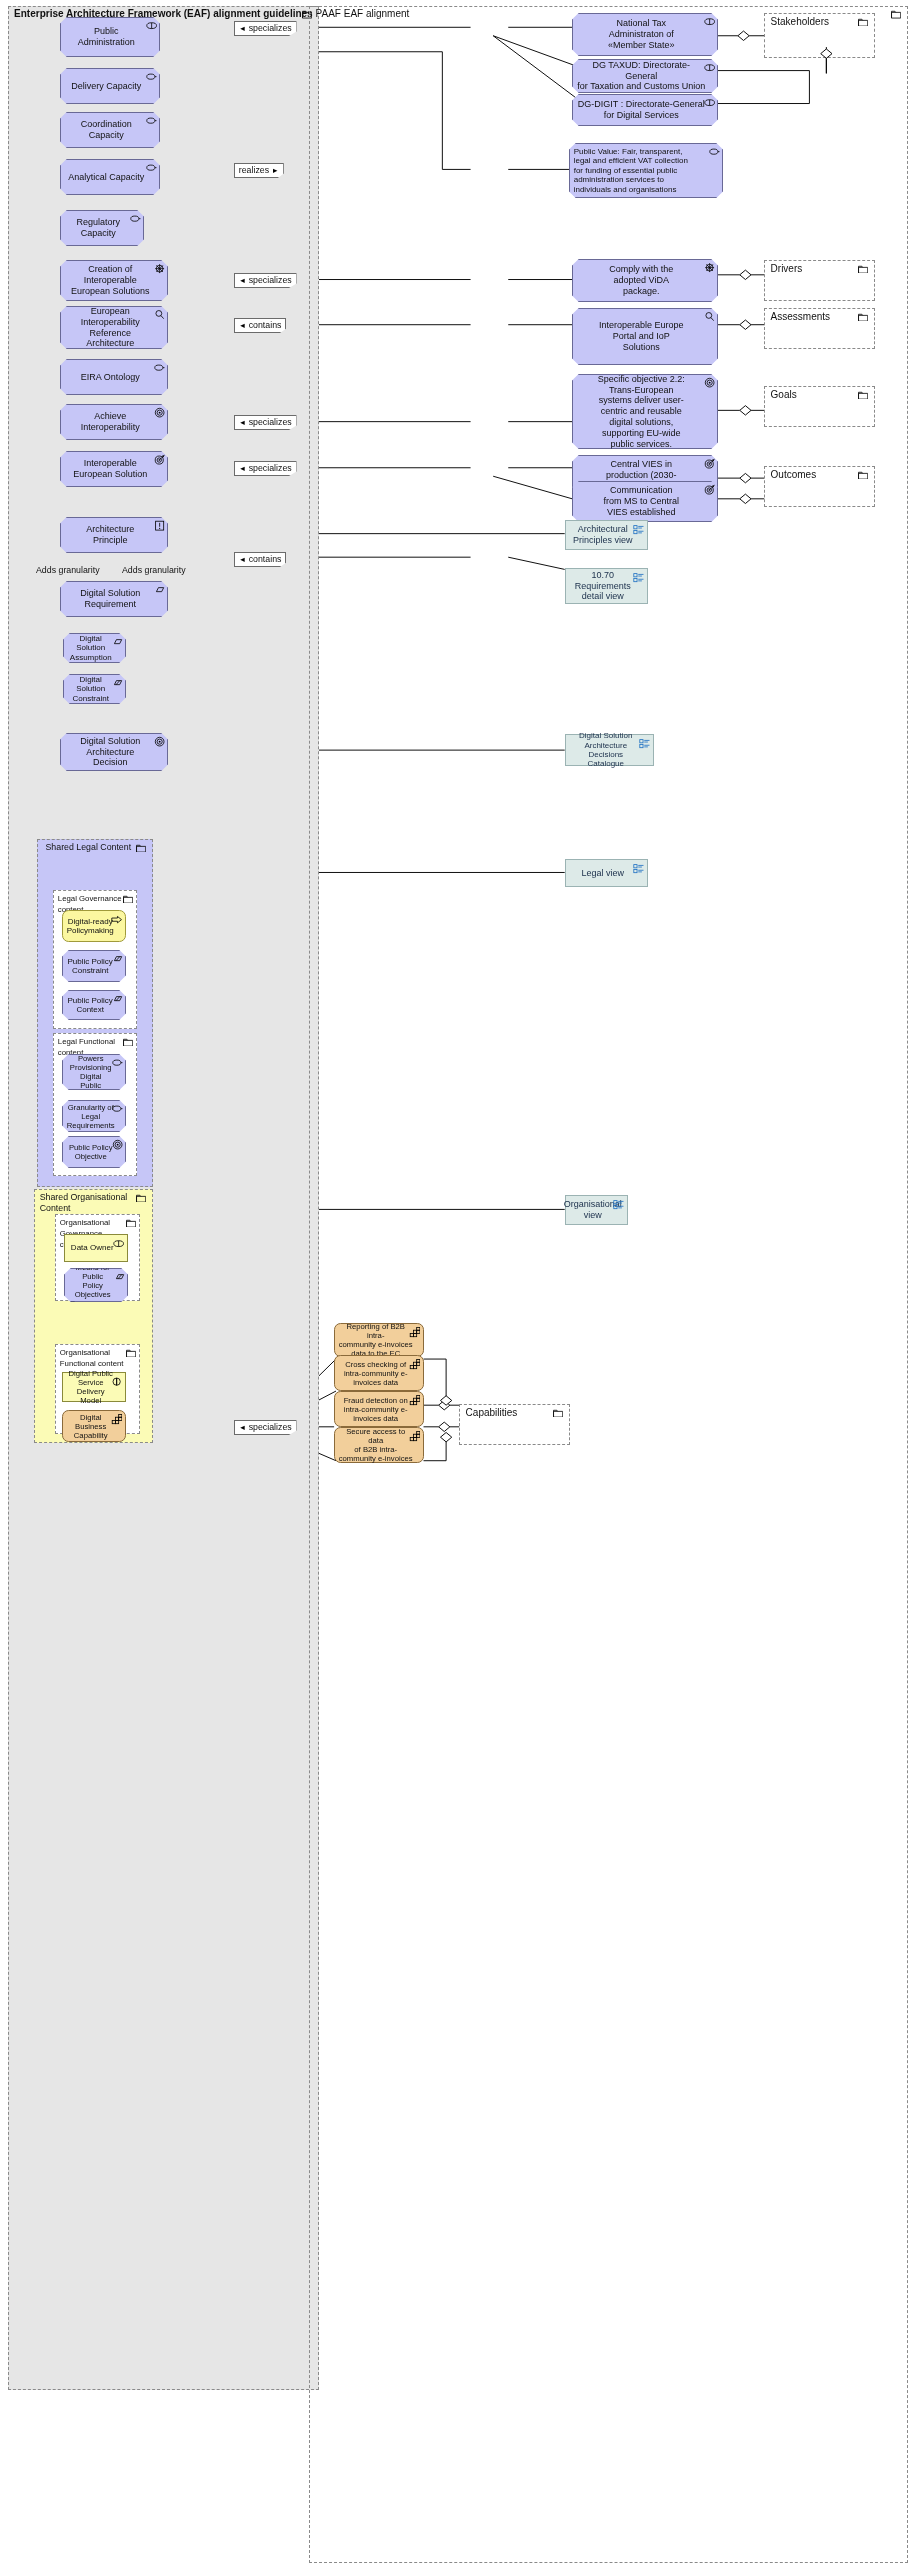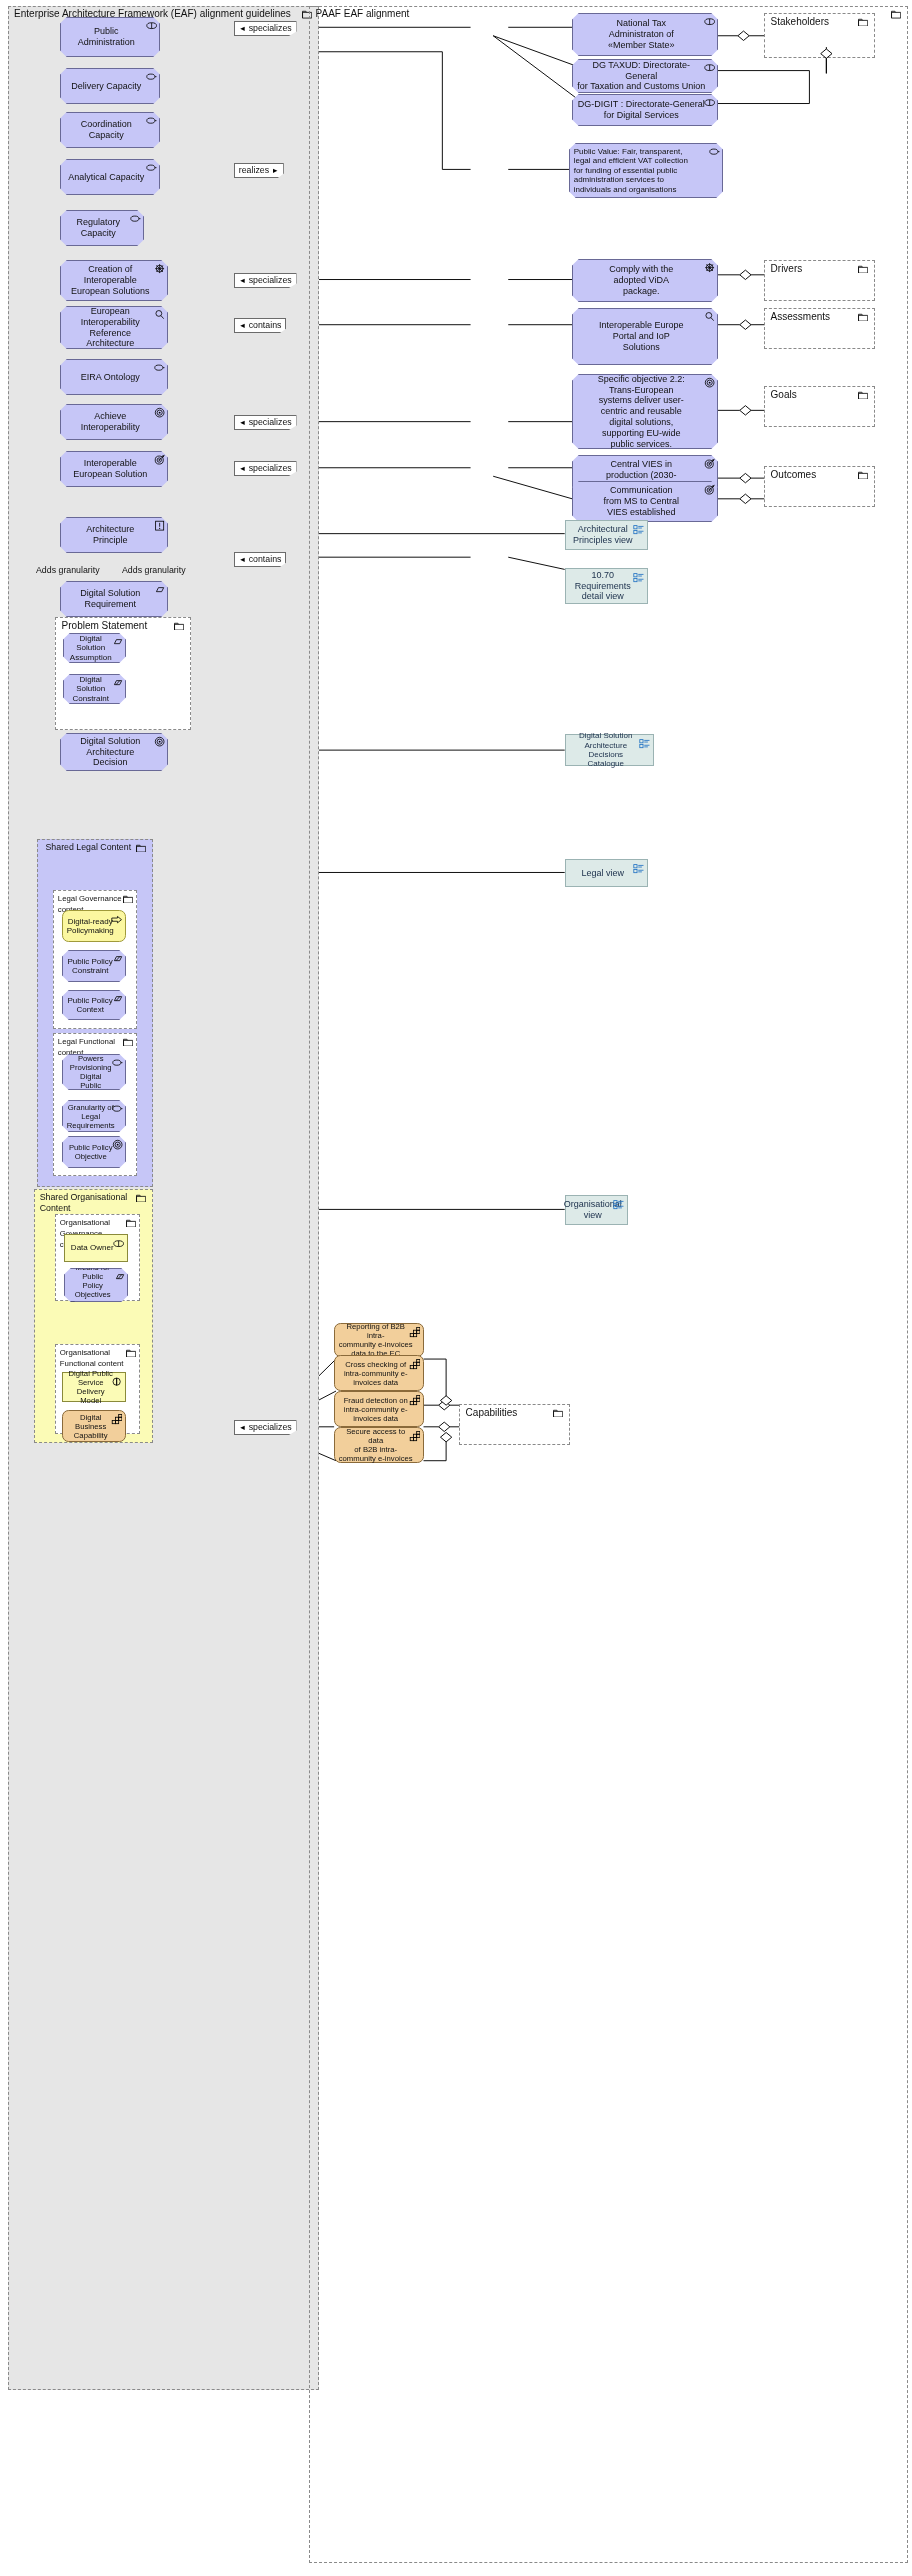--- a/index.html
+++ b/index.html
@@ -26,21 +26,21 @@
     font-size:10px;
     color:#111;
     line-height:11.3px;
     white-space:pre-line;
   }
   .group > .grp-folder {
     position:absolute;
     right:5.6px; top:3.8px;
     width:10.4px; height:8.5px;
   }
-  .grp-eaf   { background:#e6e6e6; }
+  .grp-eaf   { background:#e6e6e6;font-weight:bold; }
   .grp-white { background:#ffffff; }
   .grp-purple{ background:#c6c6f7; }
   .grp-yellow{ background:#fbfbb6; }
   .grp-plain { background:transparent; }
 
   
   .el {
     position:absolute;
     border:0.9px solid #5a5a8c;
     display:flex;
@@ -363,26 +363,20 @@
     <span class="txt" style="white-space: pre-line;">Digital Solution
 Requirement</span>
     <svg class="ico" viewBox="0 0 14 14">
       <polygon points="3,9.5 5.5,4.5 12,4.5 9.5,9.5" fill="none" stroke="#000"></polygon>
     </svg>
   </div>
 
   <span class="plainlabel" style="left:36px; top:565px;">Adds granularity</span>
   <span class="plainlabel" style="left:122px; top:565px;">Adds granularity</span>
 
-  <div class="group grp-white" style="left:55px; top:617px; width:136px; height:113px;">
-    <span class="grp-label">Problem Statement</span>
-    <svg class="grp-folder" viewBox="0 0 12 10">
-      <path d="M0.5 9.5V1.5h4l1 1.3h0M0.5 2.8h10.8V9.5H0.5z" fill="none" stroke="#111"></path>
-    </svg>
-  </div>
 
   <div class="el oct" style="left:63px; top:633px; width:63px; height:30px; font-size:8px; line-height:9.4px; padding:1.9px 10.4px 1.9px 2.8px;">
     <span class="txt" style="white-space: pre-line;">Digital Solution
 Assumption</span>
     <svg class="ico" viewBox="0 0 14 14">
       <polygon points="3,9.5 5.5,4.5 12,4.5 9.5,9.5" fill="none" stroke="#000"></polygon>
     </svg>
   </div>
 
   <div class="el oct" style="left:63px; top:674px; width:63px; height:30px; font-size:8px; line-height:9.4px; padding:1.9px 10.4px 1.9px 2.8px;">

